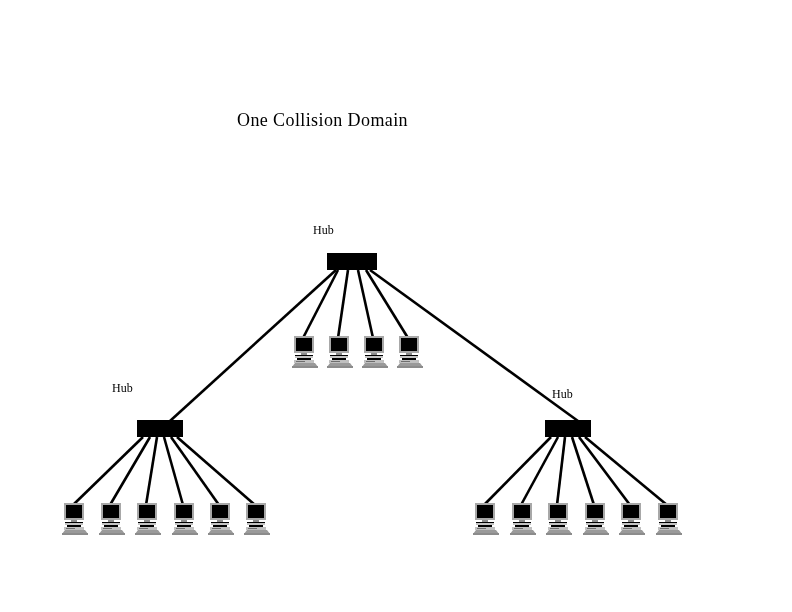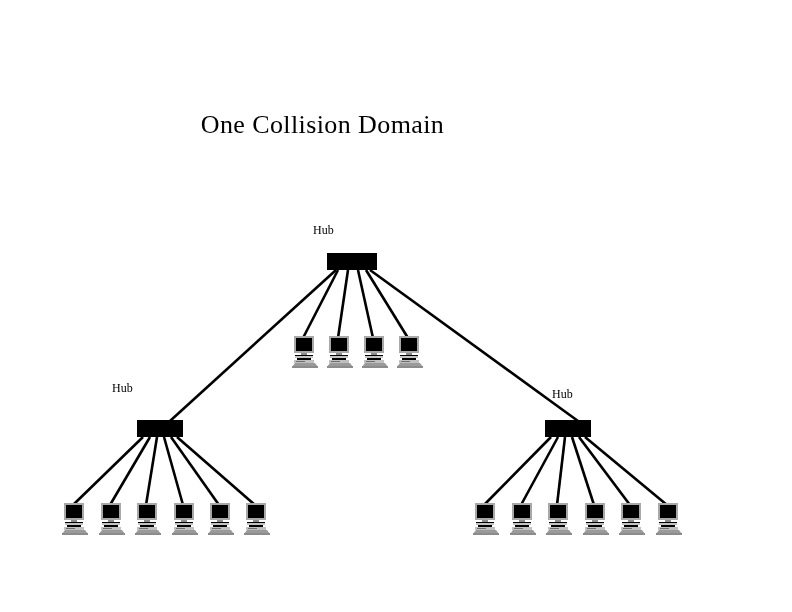--- a/index.html
+++ b/index.html
@@ -21,21 +21,21 @@
     width: 792px;
     height: 612px;
   }
   .diagram-title {
     position: absolute;
     left: 0;
     top: 110px;
     width: 645px;
     text-align: center;
     font-family: "Liberation Serif", serif;
-    font-size: 26px;
+    font-size: 18px;
     color: #000000;
     letter-spacing: 0.4px;
     white-space: nowrap;
   }
 </style>
 </head>
 <body>
 
 <div class="diagram-title">One Collision Domain</div>
 

